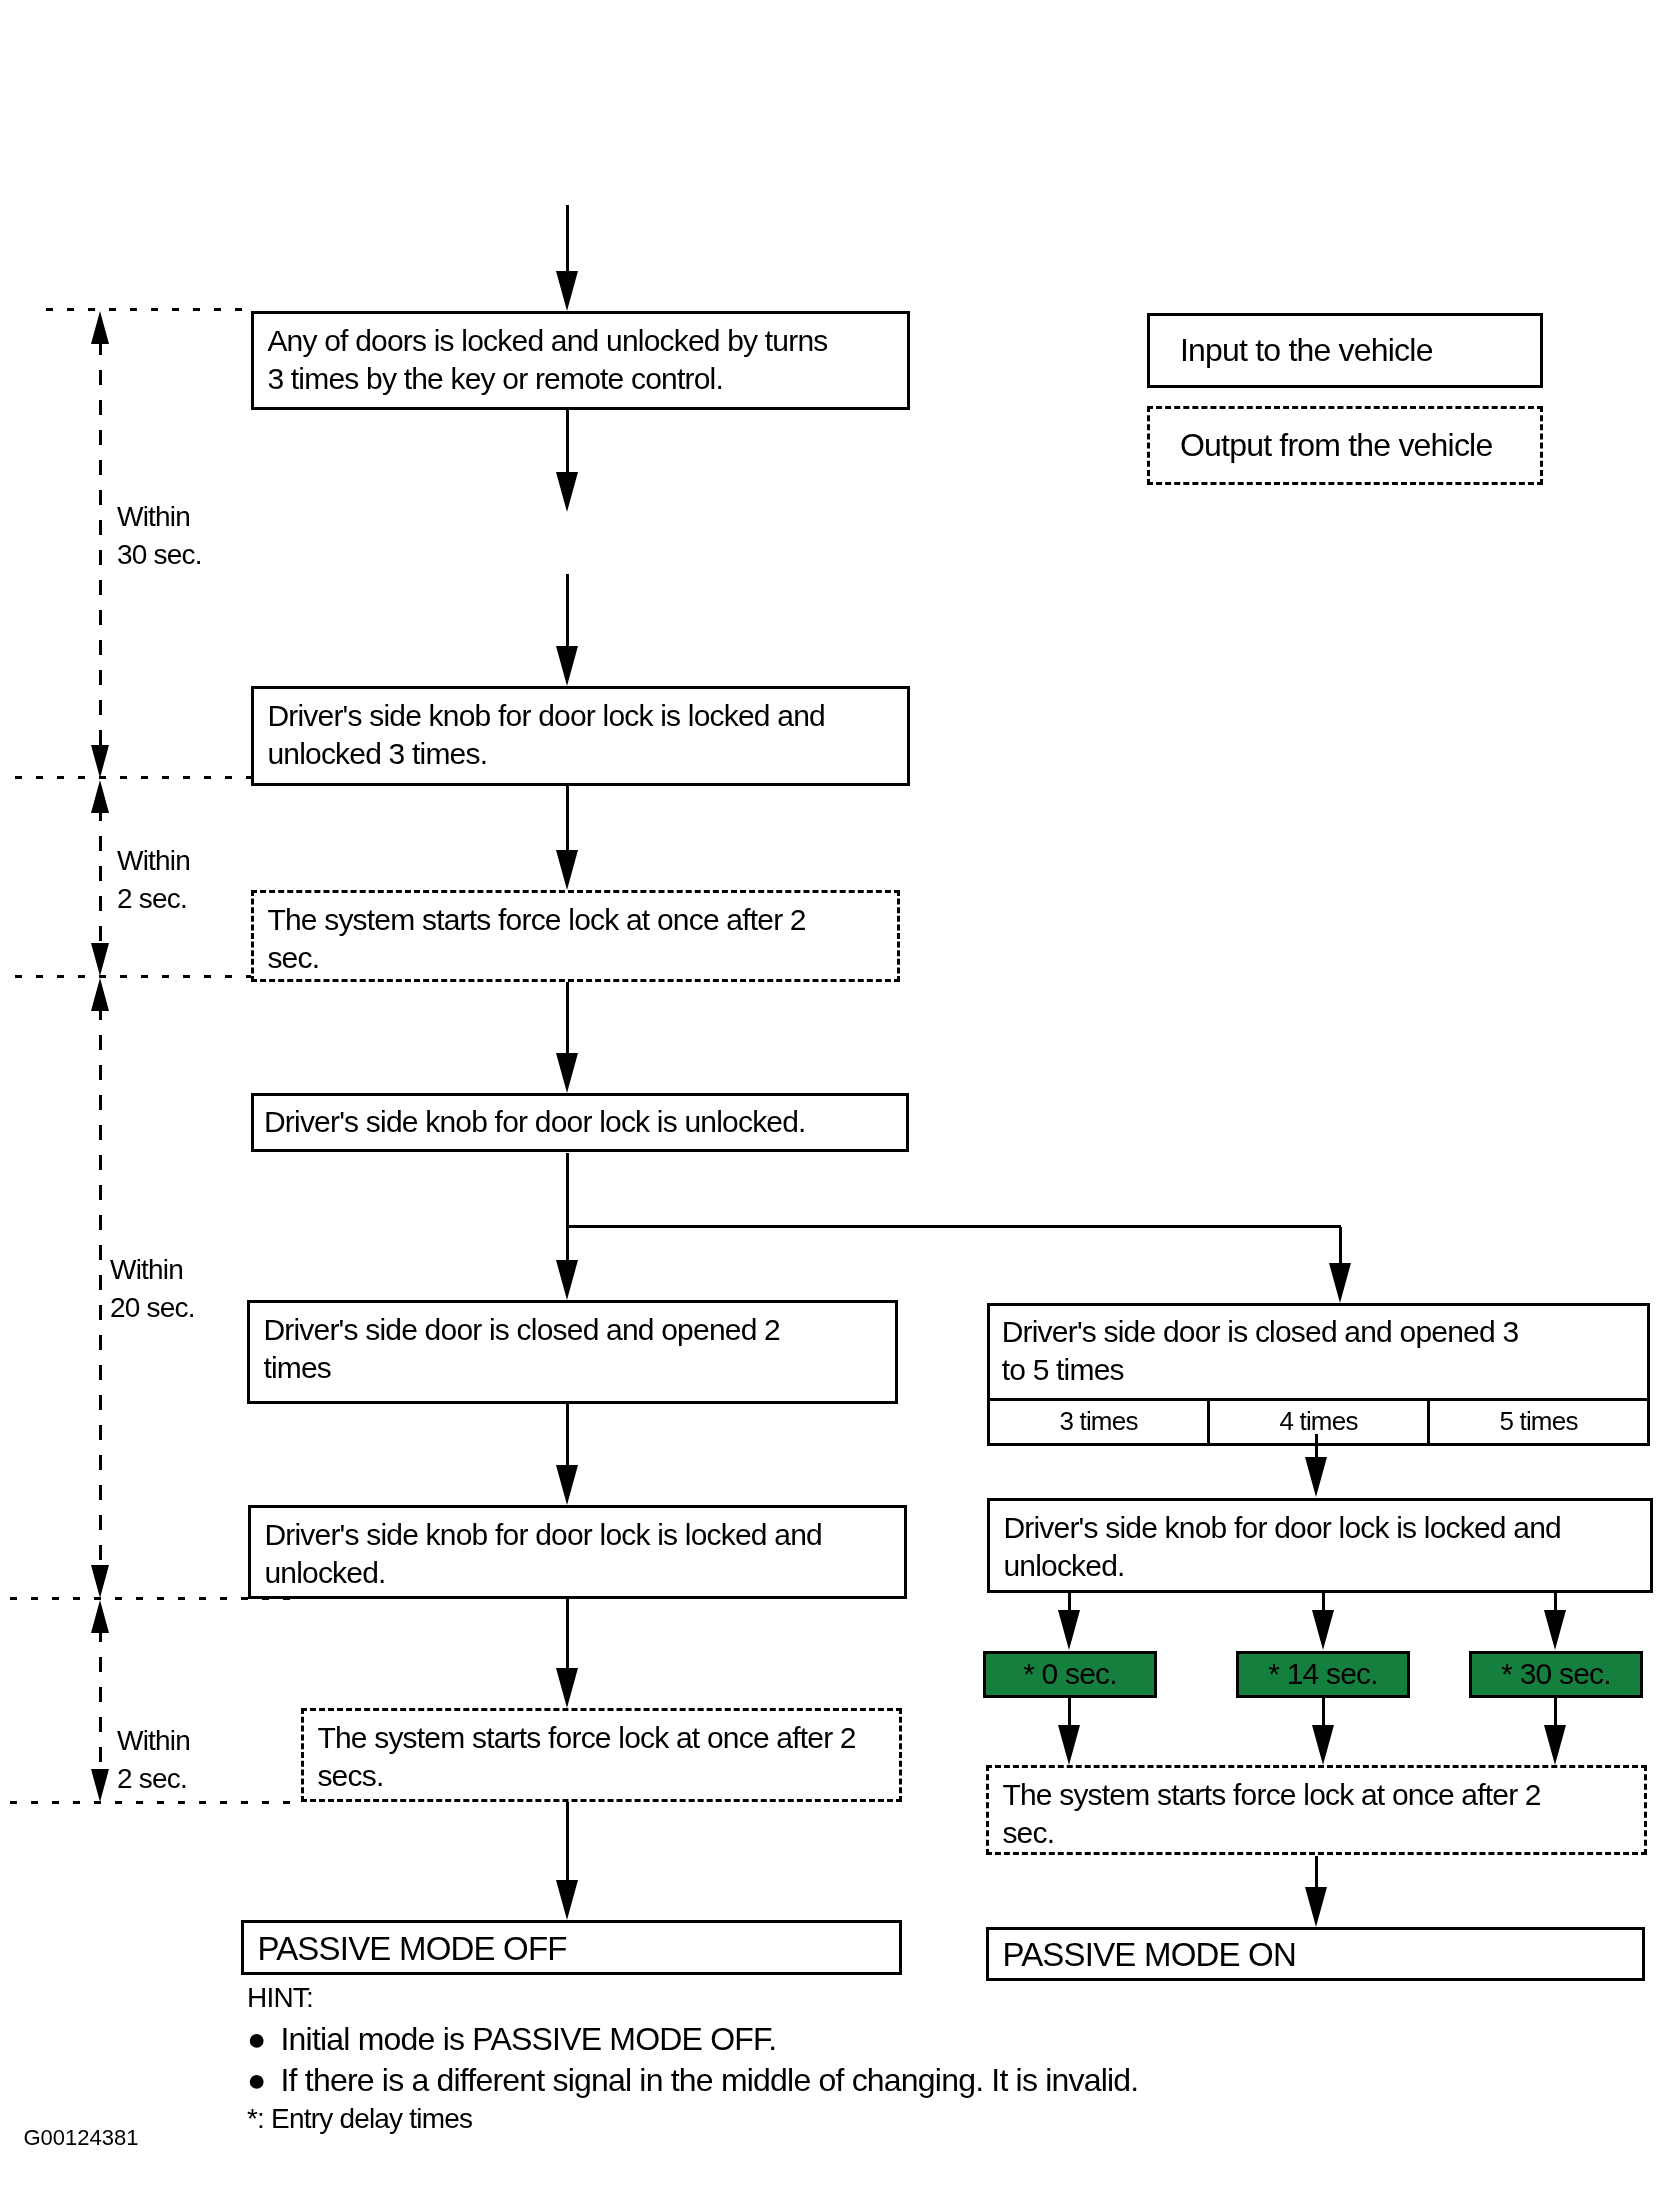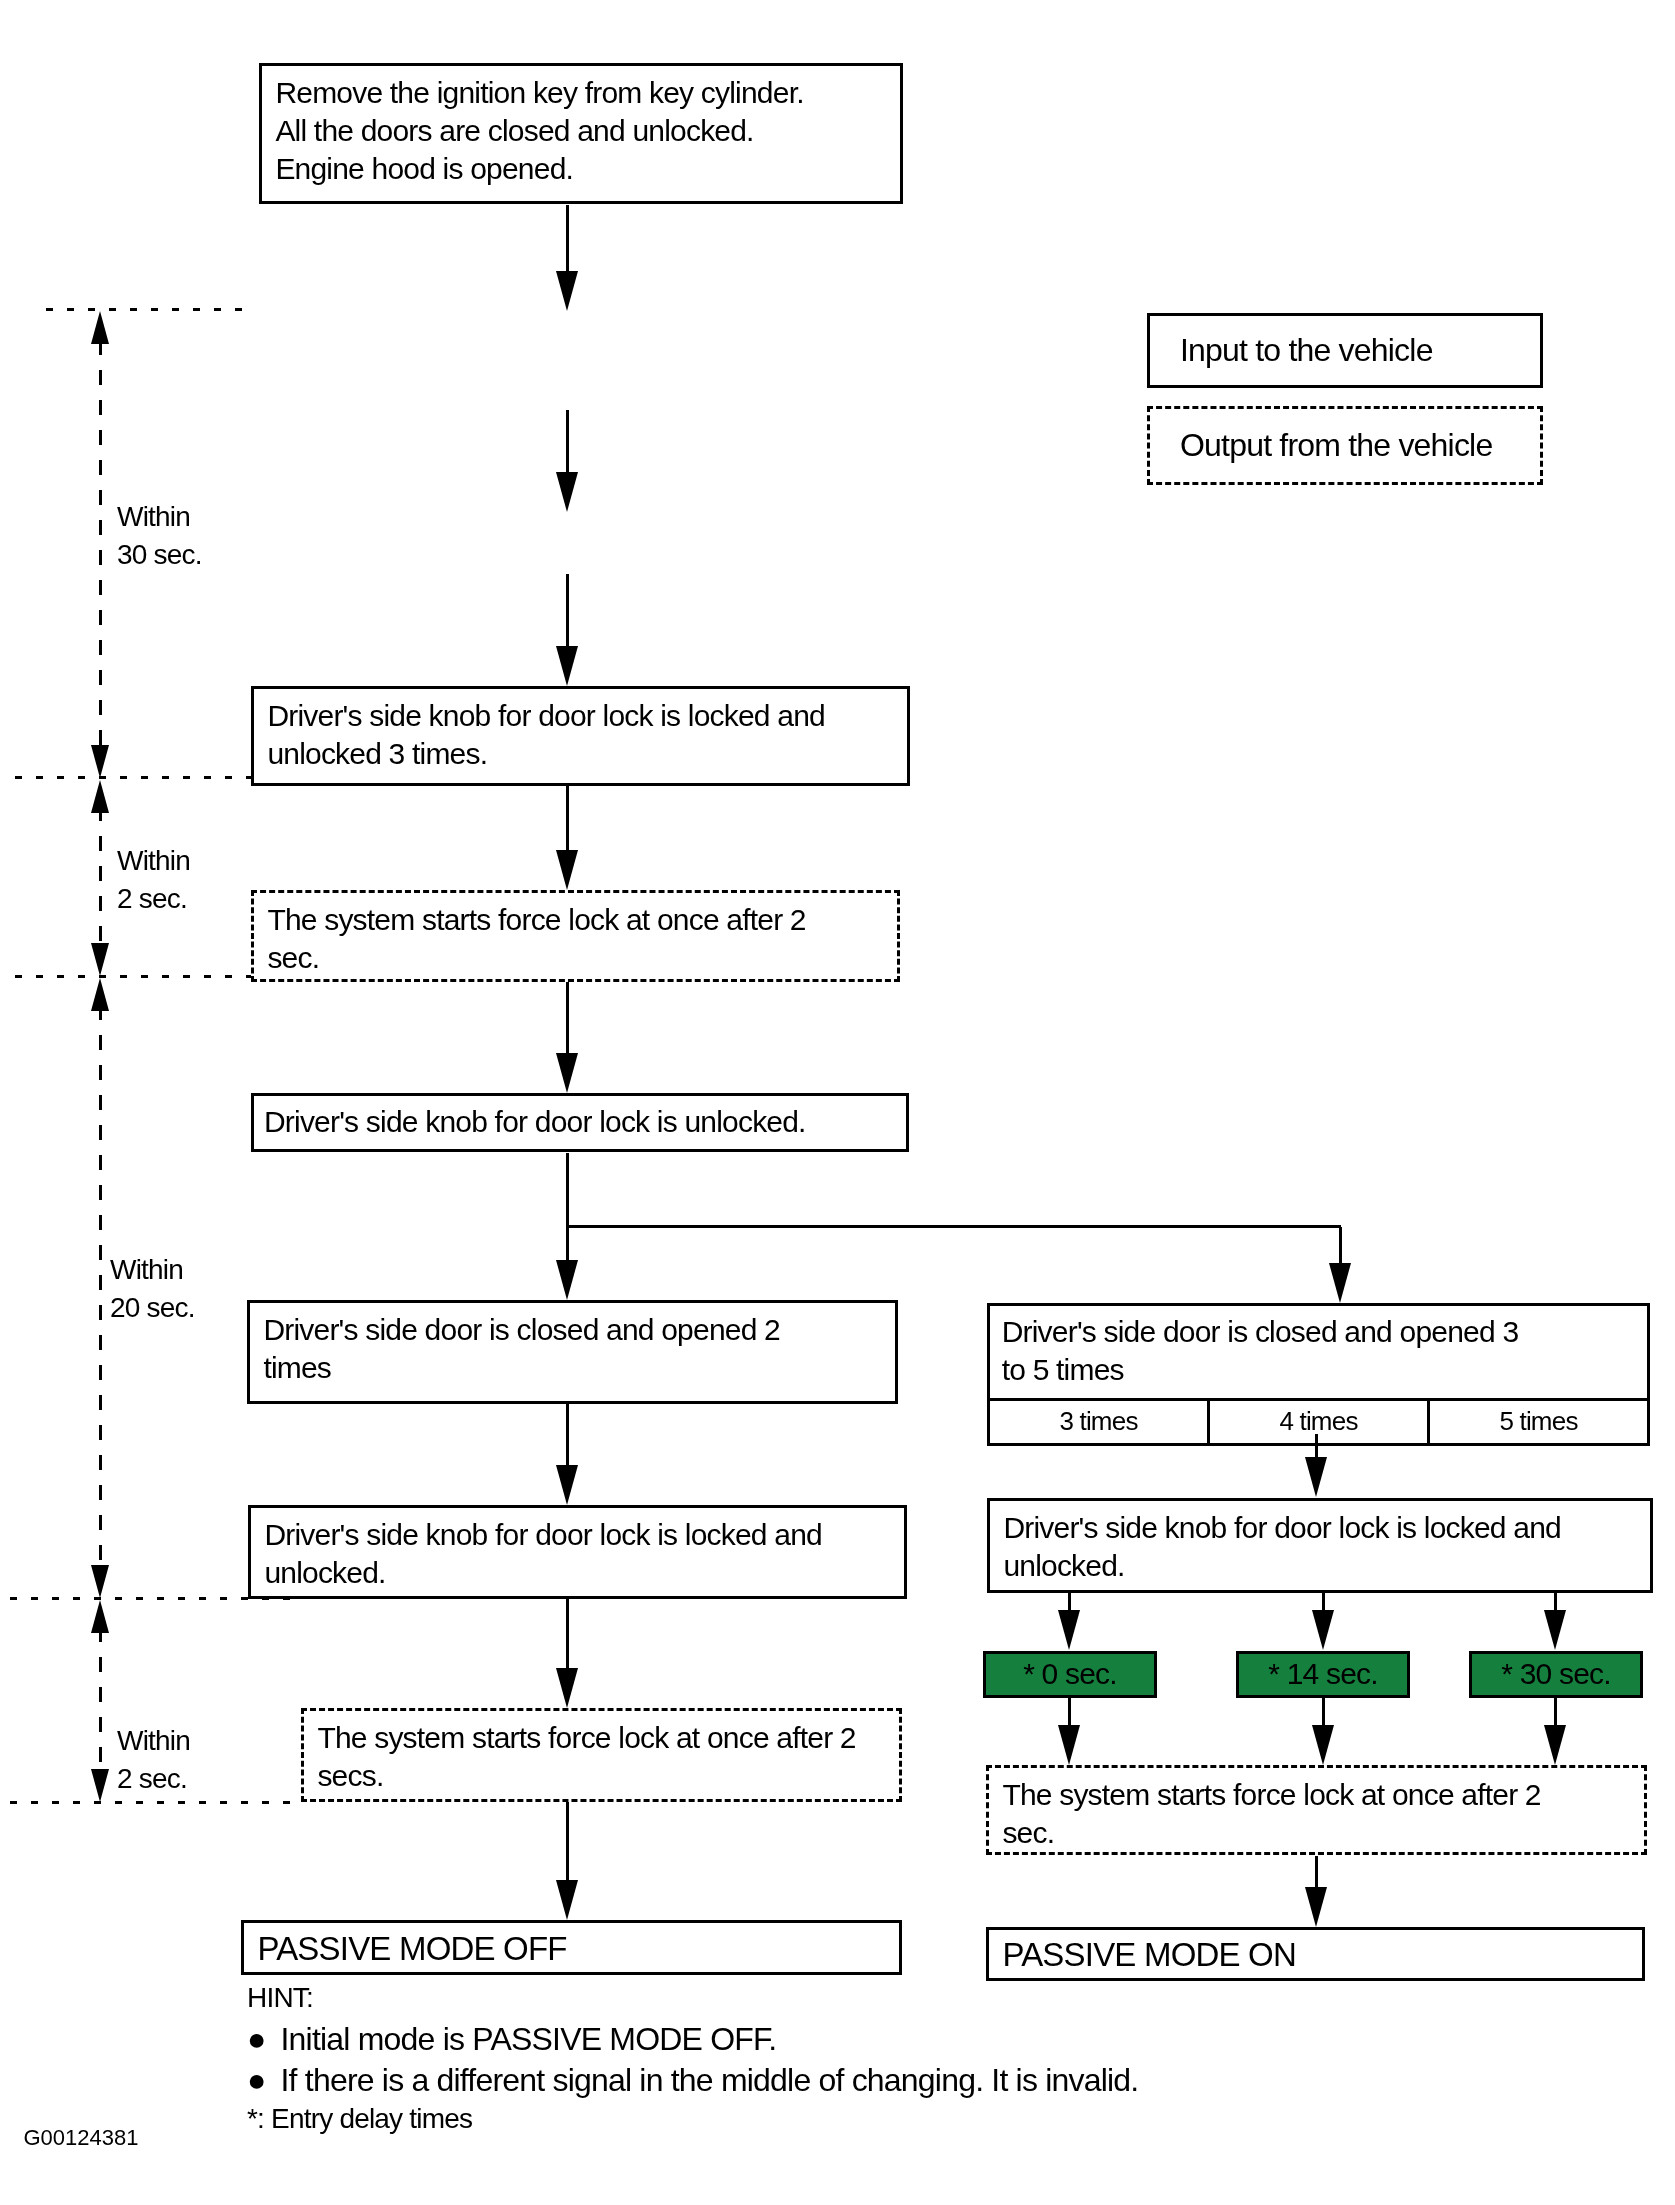--- a/index.html
+++ b/index.html
@@ -39,24 +39,23 @@
     text-align:center; font-size:30px; line-height:40px; background:#15803d; }
   .hint-line { position:absolute; font-size:32px; line-height:38px; display:flex; }
   .hint-bullet { margin-right:15px; }
   .figure-id { position:absolute; font-size:22px; letter-spacing:0; }
 </style>
 </head>
 <body>
 
 <div class="canvas">
 
-  <div class="box pre" style="left:259px;top:63px;width:644px;height:141px;">Remove the ignition key from key cylinder.
-All the doors are closed  and unlocked.
-Engine hood is opened.</div>
 
+  <div class="box pre" style="left:251px;top:311px;width:659px;height:99px;">Any of doors is locked and unlocked by turns
+3 times by the key or remote control.</div>
 
 
   <div class="box pre" style="left:251px;top:686px;width:659px;height:100px;">Driver's side knob for door lock is locked and
 unlocked 3 times.</div>
 
   <div class="box dashed pre" style="left:251px;top:890px;width:649px;height:92px;">The system starts force lock at once after 2
 sec.</div>
 
   <div class="box nowrap" style="left:251px;top:1093px;width:658px;height:59px;padding:6.7px 10px;">Driver's side knob for door lock is unlocked.</div>
 

